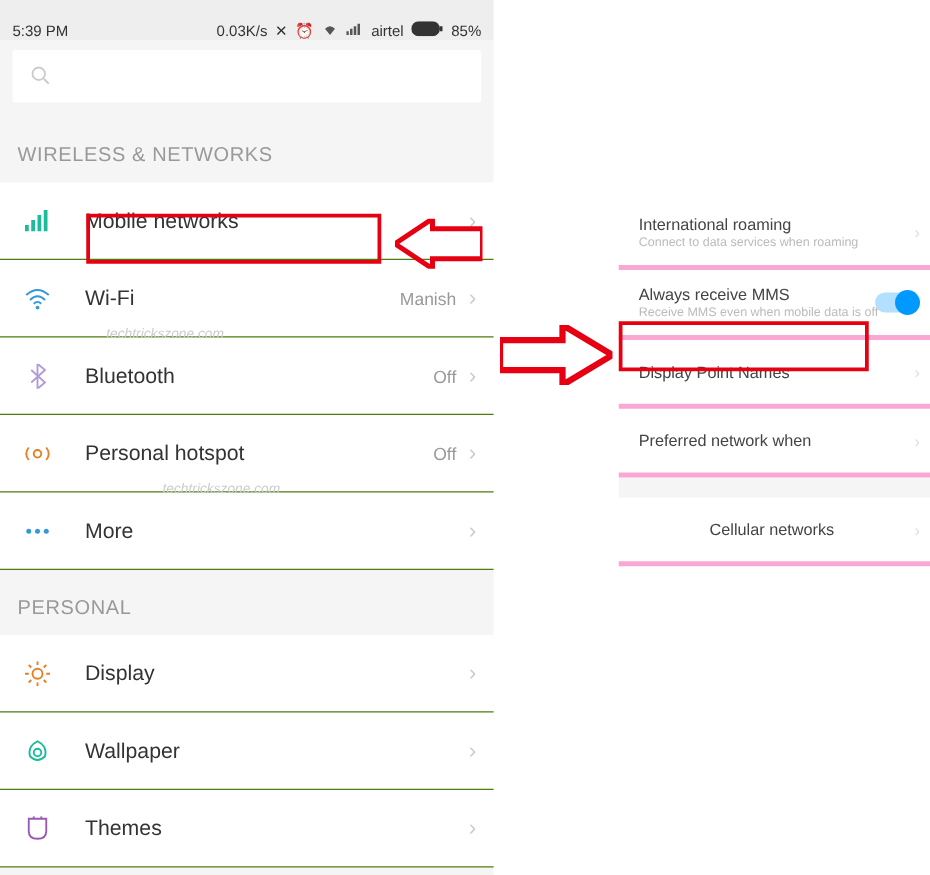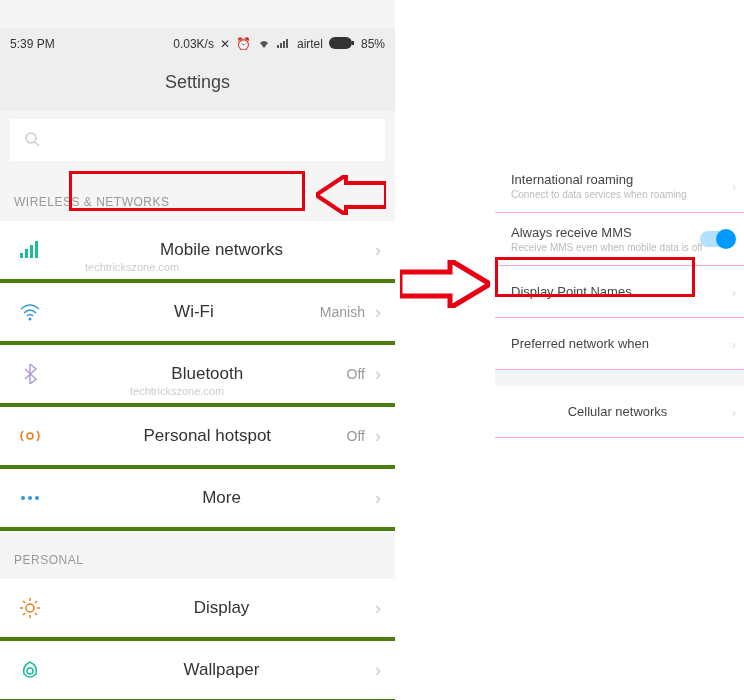--- a/index.html
+++ b/index.html
@@ -1,34 +1,34 @@
 <!DOCTYPE html>
 <html><head>
   <meta charset="utf-8">
   <style>
     * { margin: 0; padding: 0; box-sizing: border-box; }
     body { font-family: -apple-system, "Helvetica Neue", Arial, sans-serif; width: 744px; height: 700px; background: #fff; position: relative; overflow: hidden; }
     .left-panel { width: 395px; height: 700px; float: left; background: #f5f5f5; position: relative; }
-    .statusbar { height: 32px; background: #eeeeee; display: flex; align-items: center; justify-content: space-between; padding: 0 10px; font-size: 12px; color: #333; margin-top: 28px; }
+    .statusbar { height: 32px; background: #eeeeee; display: flex; align-items: flex-end; justify-content: space-between; padding: 0 10px; font-size: 12px; color: #333; }
     .statusbar-icons { display: flex; align-items: center; gap: 6px; }
     .header { background: #eeeeee; text-align: center; padding: 12px 0 18px; font-size: 18px; color: #444; font-weight: 300; }
     .searchbar { margin: 8px 10px 12px; background: #fff; height: 42px; display: flex; align-items: center; padding: 0 14px; border-radius: 2px; }
-    .section-title { font-size: 12px; color: #999; letter-spacing: 0.5px; padding: 22px 14px 12px; text-transform: uppercase; }
+    .section-title { font-size: 16px; color: #999; letter-spacing: 0.5px; padding: 22px 14px 12px; text-transform: uppercase; }
     .list { background: #fff; }
-    .row { display: flex; align-items: center; height: 62px; padding: 0 14px; border-bottom: 4px solid #4d7c0f; position: relative; text-align: center; }
+    .row { display: flex; align-items: center; height: 62px; padding: 0 14px; border-bottom: 1px solid #4d7c0f; position: relative; }
     .row-icon { width: 32px; display: flex; justify-content: center; align-items: center; margin-right: 22px; }
     .row-label { flex: 1; font-size: 17px; color: #333; font-weight: 300; }
     .row-value { font-size: 14px; color: #999; margin-right: 10px; }
     .chevron { color: #ccc; font-size: 18px; }
     .highlight-box { position: absolute; border: 3px solid #e60012; pointer-events: none; }
     .arrow-svg { position: absolute; pointer-events: none; }
-    .watermark { position: absolute; font-size: 11px; color: #ccc; }
+    .watermark { position: absolute; font-size: 11px; color: #ccc; font-style: italic; }
     .right-panel { width: 349px; height: 700px; float: left; background: #fff; position: relative; }
     .right-list { margin-top: 160px; margin-left: 100px; width: 249px; }
-    .r-row { padding: 12px 20px 12px 16px; border-bottom: 1px solid #f9a8d4; position: relative; }
+    .r-row { padding: 12px 20px 12px 16px; border-bottom: 4px solid #f9a8d4; position: relative; }
     .r-title { font-size: 13px; color: #444; font-weight: 300; }
     .r-sub { font-size: 10px; color: #bbb; margin-top: 2px; }
     .r-chevron { position: absolute; right: 8px; top: 50%; transform: translateY(-50%); color: #ddd; font-size: 13px; }
     .toggle { position: absolute; right: 10px; top: 50%; transform: translateY(-50%); width: 34px; height: 16px; background: #b3e0ff; border-radius: 10px; }
     .toggle::after { content: ""; position: absolute; right: -2px; top: -2px; width: 20px; height: 20px; background: #0099ff; border-radius: 50%; }
     .gap-block { height: 16px; background: #f5f5f5; }
   </style>
 </head>
 <body>
 
@@ -56,21 +56,20 @@
       <span>
         <svg width="26" height="12" viewBox="0 0 26 12">
             <rect x="0" y="0" width="23" height="12" rx="6" fill="#333"></rect>
             <rect x="23" y="4" width="2" height="4" fill="#333"></rect>
           </svg>
       </span>
       <span>85%</span>
     </div>
   </div>
 
-  <div class="header">Settings</div>
 
   <div class="searchbar">
     <svg width="18" height="18" viewBox="0 0 18 18">
         <circle cx="7" cy="7" r="5" stroke="#ccc" stroke-width="1.5" fill="none"></circle>
         <line x1="11" y1="11" x2="15" y2="15" stroke="#ccc" stroke-width="1.5"></line>
       </svg>
   </div>
 
   <div class="section-title">WIRELESS &amp; NETWORKS</div>
   <div class="list">

